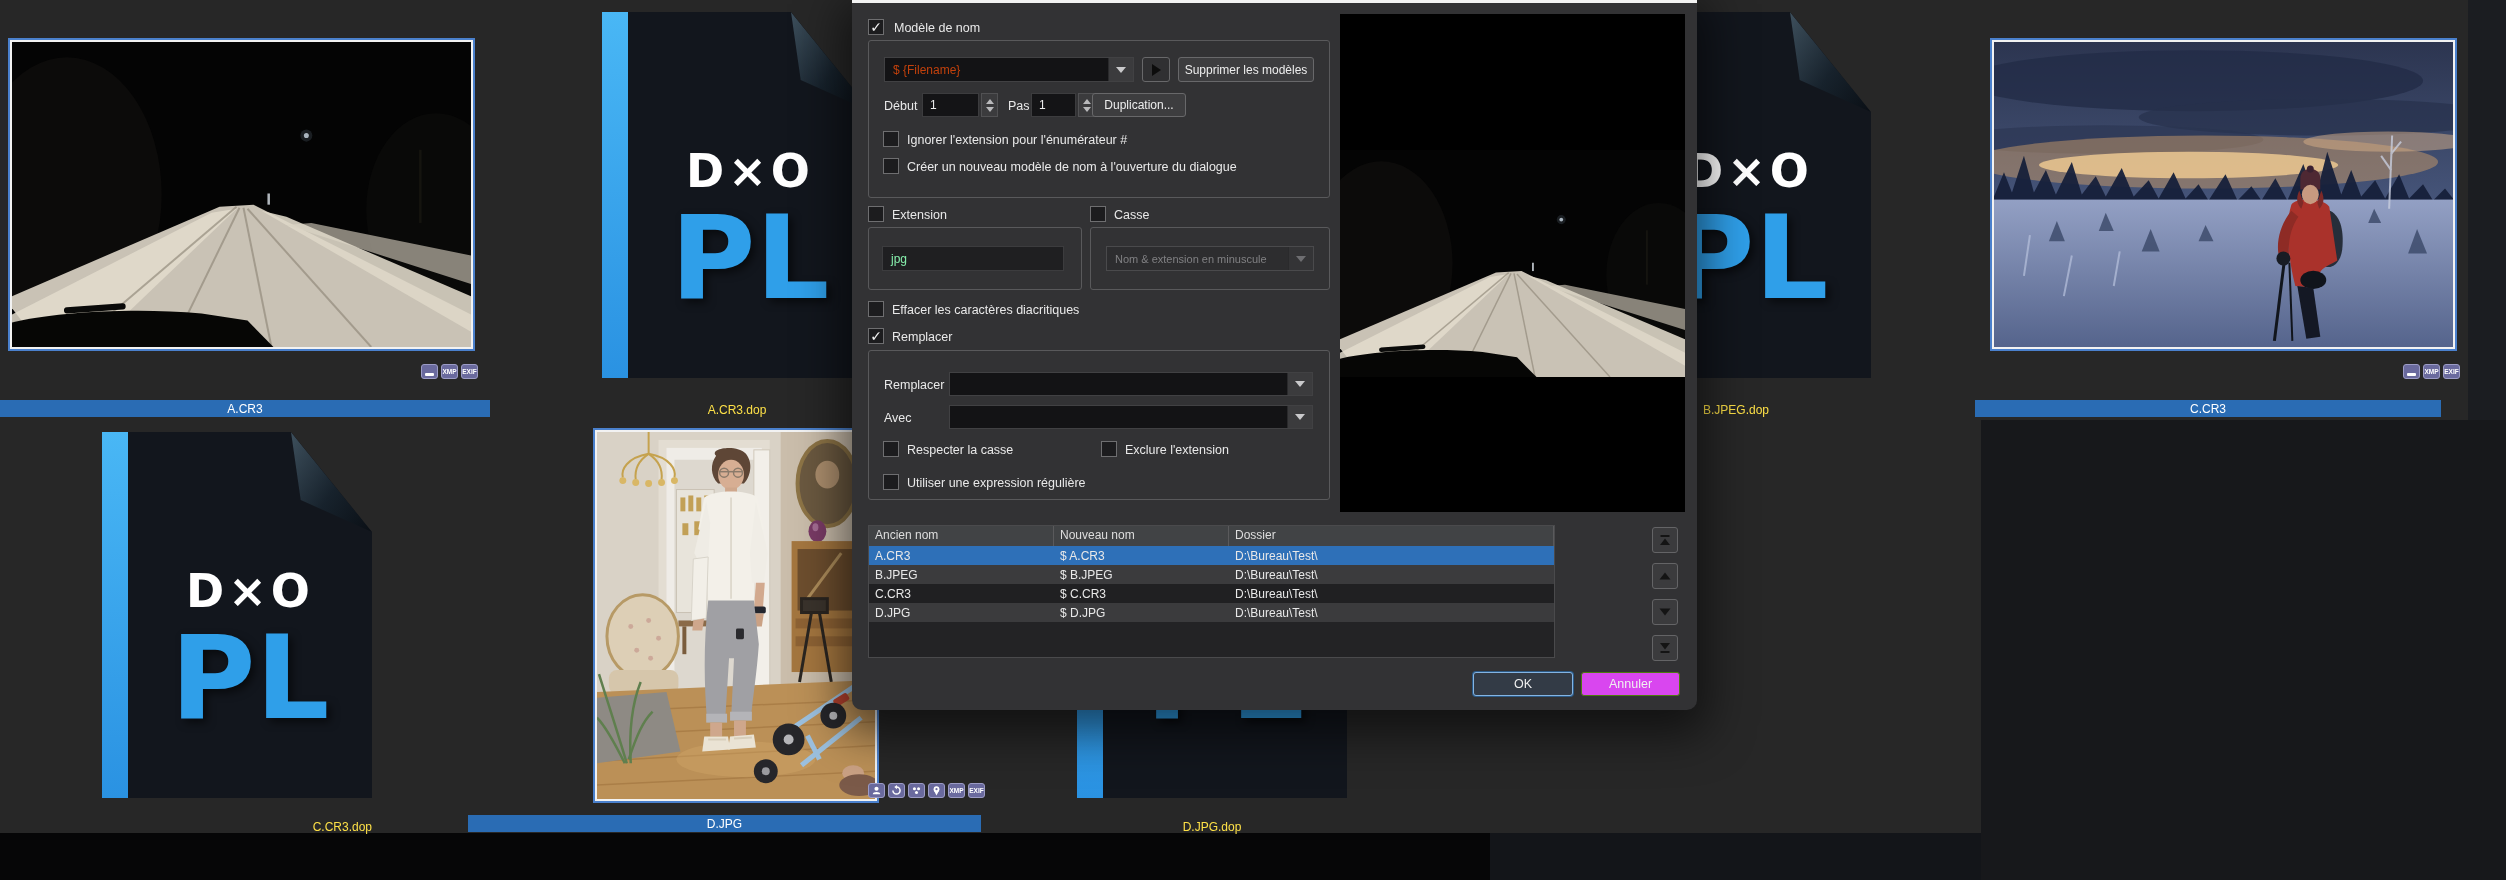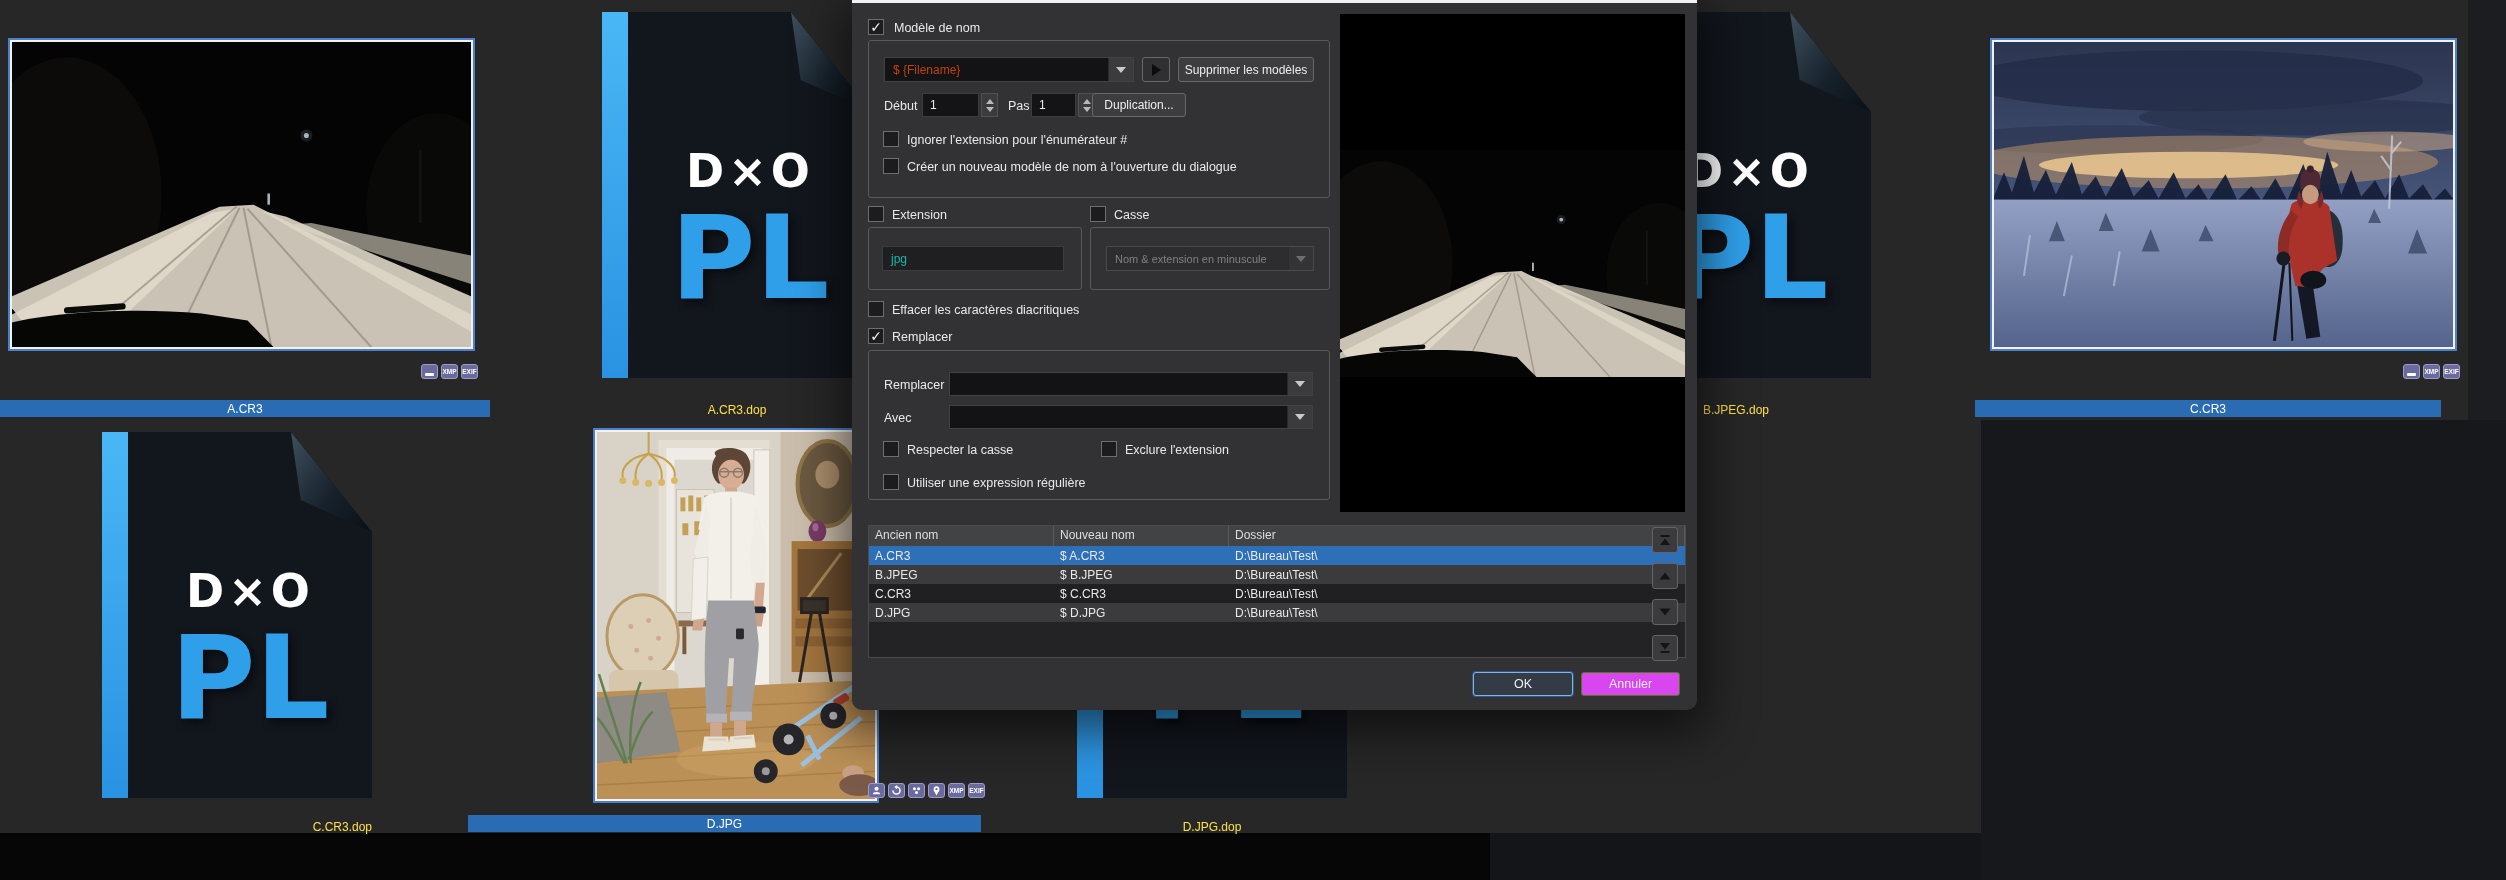--- a/index.html
+++ b/index.html
@@ -45,30 +45,30 @@
       display:flex;align-items:center;justify-content:center;}
   .cb .mark{color:#f2f2f2;font-size:14px;font-weight:bold;line-height:14px;}
   .cb-label{position:absolute;color:#e9e9e9;font-size:12.5px;white-space:nowrap;}
   .combo{position:absolute;background:#131315;border:1px solid #414143;display:flex;align-items:stretch;color:#c2410c;font-size:12px;box-sizing:border-box;}
   .combo .val{padding-left:8px;flex:1;display:flex;align-items:center;overflow:hidden;white-space:nowrap;}
   .combo .dbtn{width:24px;background:#3b3b3d;border-left:1px solid #2a2a2c;display:flex;align-items:center;justify-content:center;}
   .tri-dn{width:0;height:0;border-left:5px solid transparent;border-right:5px solid transparent;border-top:6px solid #c9c9cb;}
   .combo.dis{background:#2d2d2f;border-color:#4a4a4c;color:#808083;font-size:11px;}
   .combo.dis .dbtn{background:#343436;}
   .combo.dis .tri-dn{border-top-color:#6e6e71;}
-  .txt{position:absolute;background:#1f1f21;border:1px solid #3c3c3e;color:#14b8a6;font-size:12px;display:flex;align-items:center;padding-left:8px;box-sizing:border-box;}
+  .txt{position:absolute;background:#1f1f21;border:1px solid #3c3c3e;color:#86efac;font-size:12px;display:flex;align-items:center;padding-left:8px;box-sizing:border-box;}
   .pbtn{position:absolute;background:#3d3d3f;border:1px solid #68686a;border-radius:3px;color:#ededed;font-size:12px;display:flex;align-items:center;justify-content:center;box-sizing:border-box;}
   .spin{position:absolute;display:flex;}
   .sfield{background:#141416;border:1px solid #3c3c3e;color:#ececec;font-size:12px;display:flex;align-items:center;padding-left:7px;box-sizing:border-box;flex:1;}
   .sarr{width:17px;background:#3b3b3d;border:1px solid #515153;margin-left:2px;display:flex;flex-direction:column;align-items:center;justify-content:center;gap:3px;box-sizing:border-box;}
   .tri-u-s{width:0;height:0;border-left:4px solid transparent;border-right:4px solid transparent;border-bottom:5px solid #b9b9bb;}
   .tri-d-s{width:0;height:0;border-left:4px solid transparent;border-right:4px solid transparent;border-top:5px solid #b9b9bb;}
   .tri-play{width:0;height:0;border-top:6px solid transparent;border-bottom:6px solid transparent;border-left:9px solid #0c0c0c;}
 
-  .rn-table{position:absolute;left:16px;top:525px;width:818px;height:133px;background:#232325;border:1px solid #4a4a4c;box-sizing:border-box;overflow:hidden;}
+  .rn-table{position:absolute;left:16px;top:525px;width:687px;height:133px;background:#232325;border:1px solid #4a4a4c;box-sizing:border-box;overflow:hidden;}
   .rn-head{display:flex;height:20px;background:#414345;color:#dedede;font-size:12px;}
   .hc{padding:2px 6px;border-right:1px solid #5a5a5c;box-sizing:border-box;}
   .rn-row{display:flex;height:19px;font-size:12px;color:#e8e8e8;align-items:center;}
   .c{padding:0 6px;box-sizing:border-box;overflow:hidden;white-space:nowrap;}
   .c1{width:185px;}.c2{width:175px;}.c3{flex:1;}
   .r-sel{background:#2e70b8;}.r-a{background:#3b3b3d;}.r-b{background:#202022;}
   .mvbtn{position:absolute;left:800px;width:26px;height:26px;background:#3b3b3d;border:1px solid #646466;border-radius:3px;display:flex;align-items:center;justify-content:center;box-sizing:border-box;}
   .mvbtn svg{width:12px;height:12px;fill:#141414;}
   .dlgbtn{position:absolute;top:672px;height:24px;border-radius:3px;color:#f0f0f0;font-size:12.5px;display:flex;align-items:center;justify-content:center;box-sizing:border-box;}
   .dlgbtn.primary{left:621px;width:100px;background:#333b46;border:1px solid #84b4e2;box-shadow:0 0 0 1px #2b5a88;}

